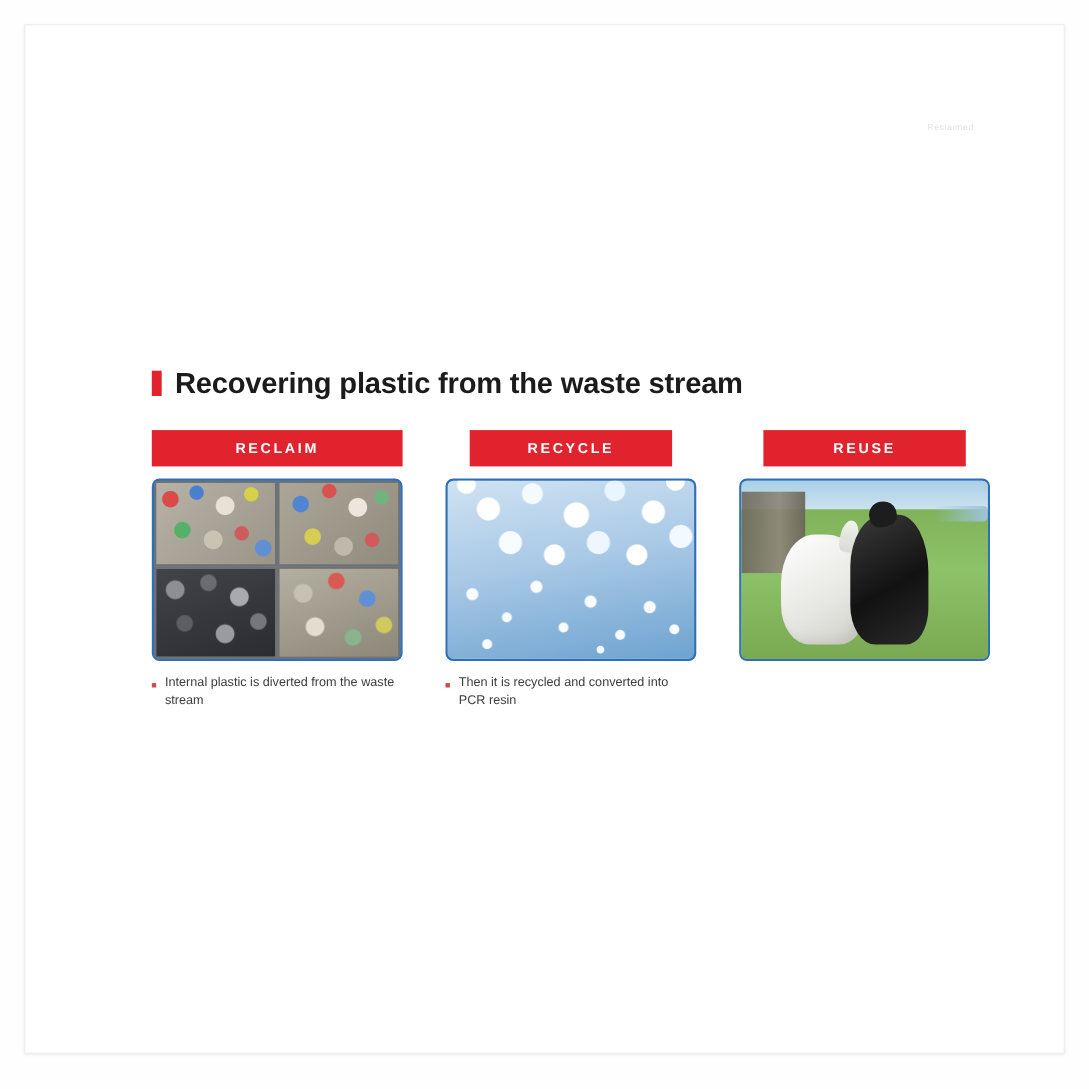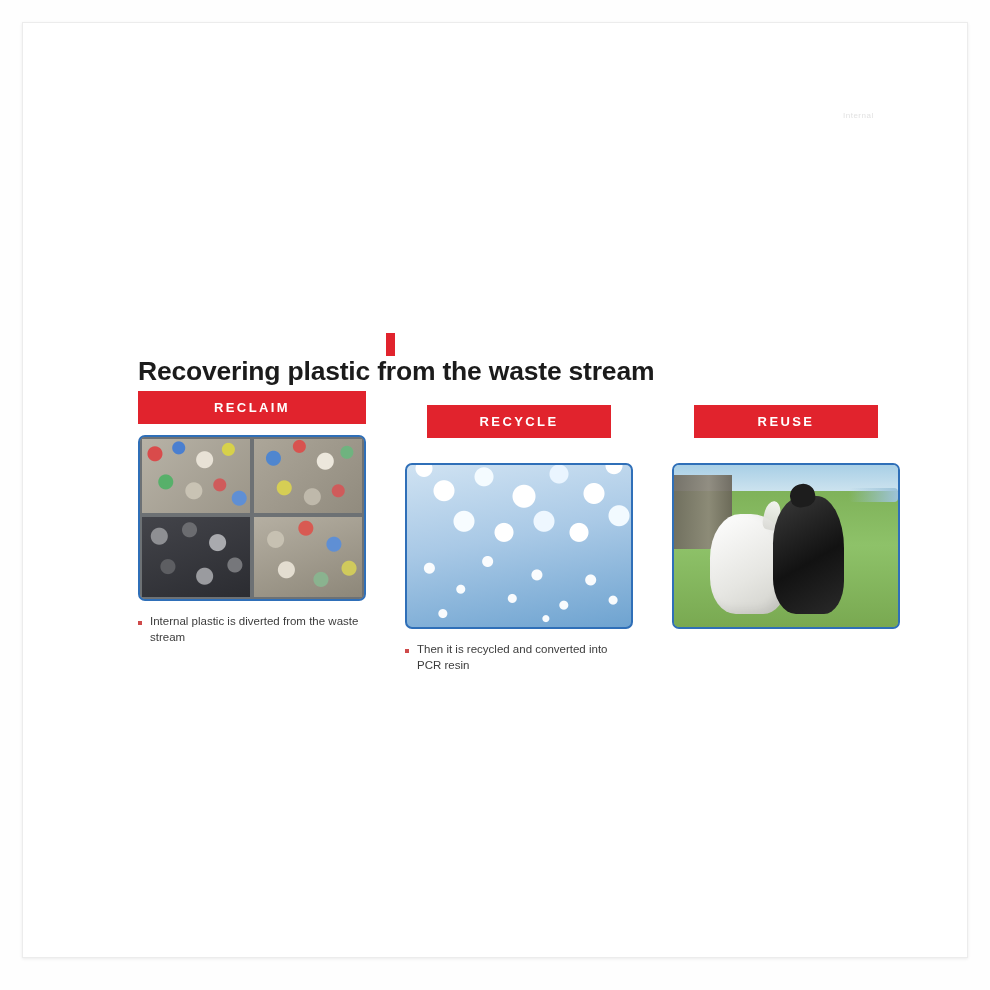--- a/index.html
+++ b/index.html
@@ -42,21 +42,20 @@
     user-select: none;
   }
 
   
   .heading-row {
     position: absolute;
     left: 115px;
     top: 310px;
     display: flex;
     align-items: center;
-    flex-direction: column;
   }
   .heading-bullet {
     width: 9px;
     height: 23px;
     background: #e1232d;
     margin-right: 12px;
     flex: 0 0 auto;
   }
   .heading-text {
     font-size: 26.5px;
@@ -88,21 +87,21 @@
     font-size: 13px;
     font-weight: bold;
     letter-spacing: 2.4px;
     display: flex;
     align-items: center;
     justify-content: center;
     box-sizing: border-box;
   }
   .badge.narrow {
     width: 184px;
-    margin: 14px auto;
+    margin: 0 auto;
   }
 
   .photo {
     margin-top: 11px;
     height: 166px;
     border-radius: 7px;
     border: 2px solid #2f6fb8;
     position: relative;
     overflow: hidden;
     box-sizing: border-box;
@@ -297,21 +296,21 @@
     color: #3c3c3c;
   }
   .col-2 .caption, .col-3 .caption { padding-left: 0; }
 </style>
 </head>
 <body>
 
 <div id="page">
   <div class="sheet">
 
-    <div class="ghost-text">Internal</div>
+    <div class="ghost-text">Reclaimed</div>
 
     <div class="heading-row">
       <div class="heading-bullet"></div>
       <div class="heading-text">Recovering plastic from the waste stream</div>
     </div>
 
     <div class="columns">
 
       <div class="col col-1">
         <div class="badge">RECLAIM</div>

